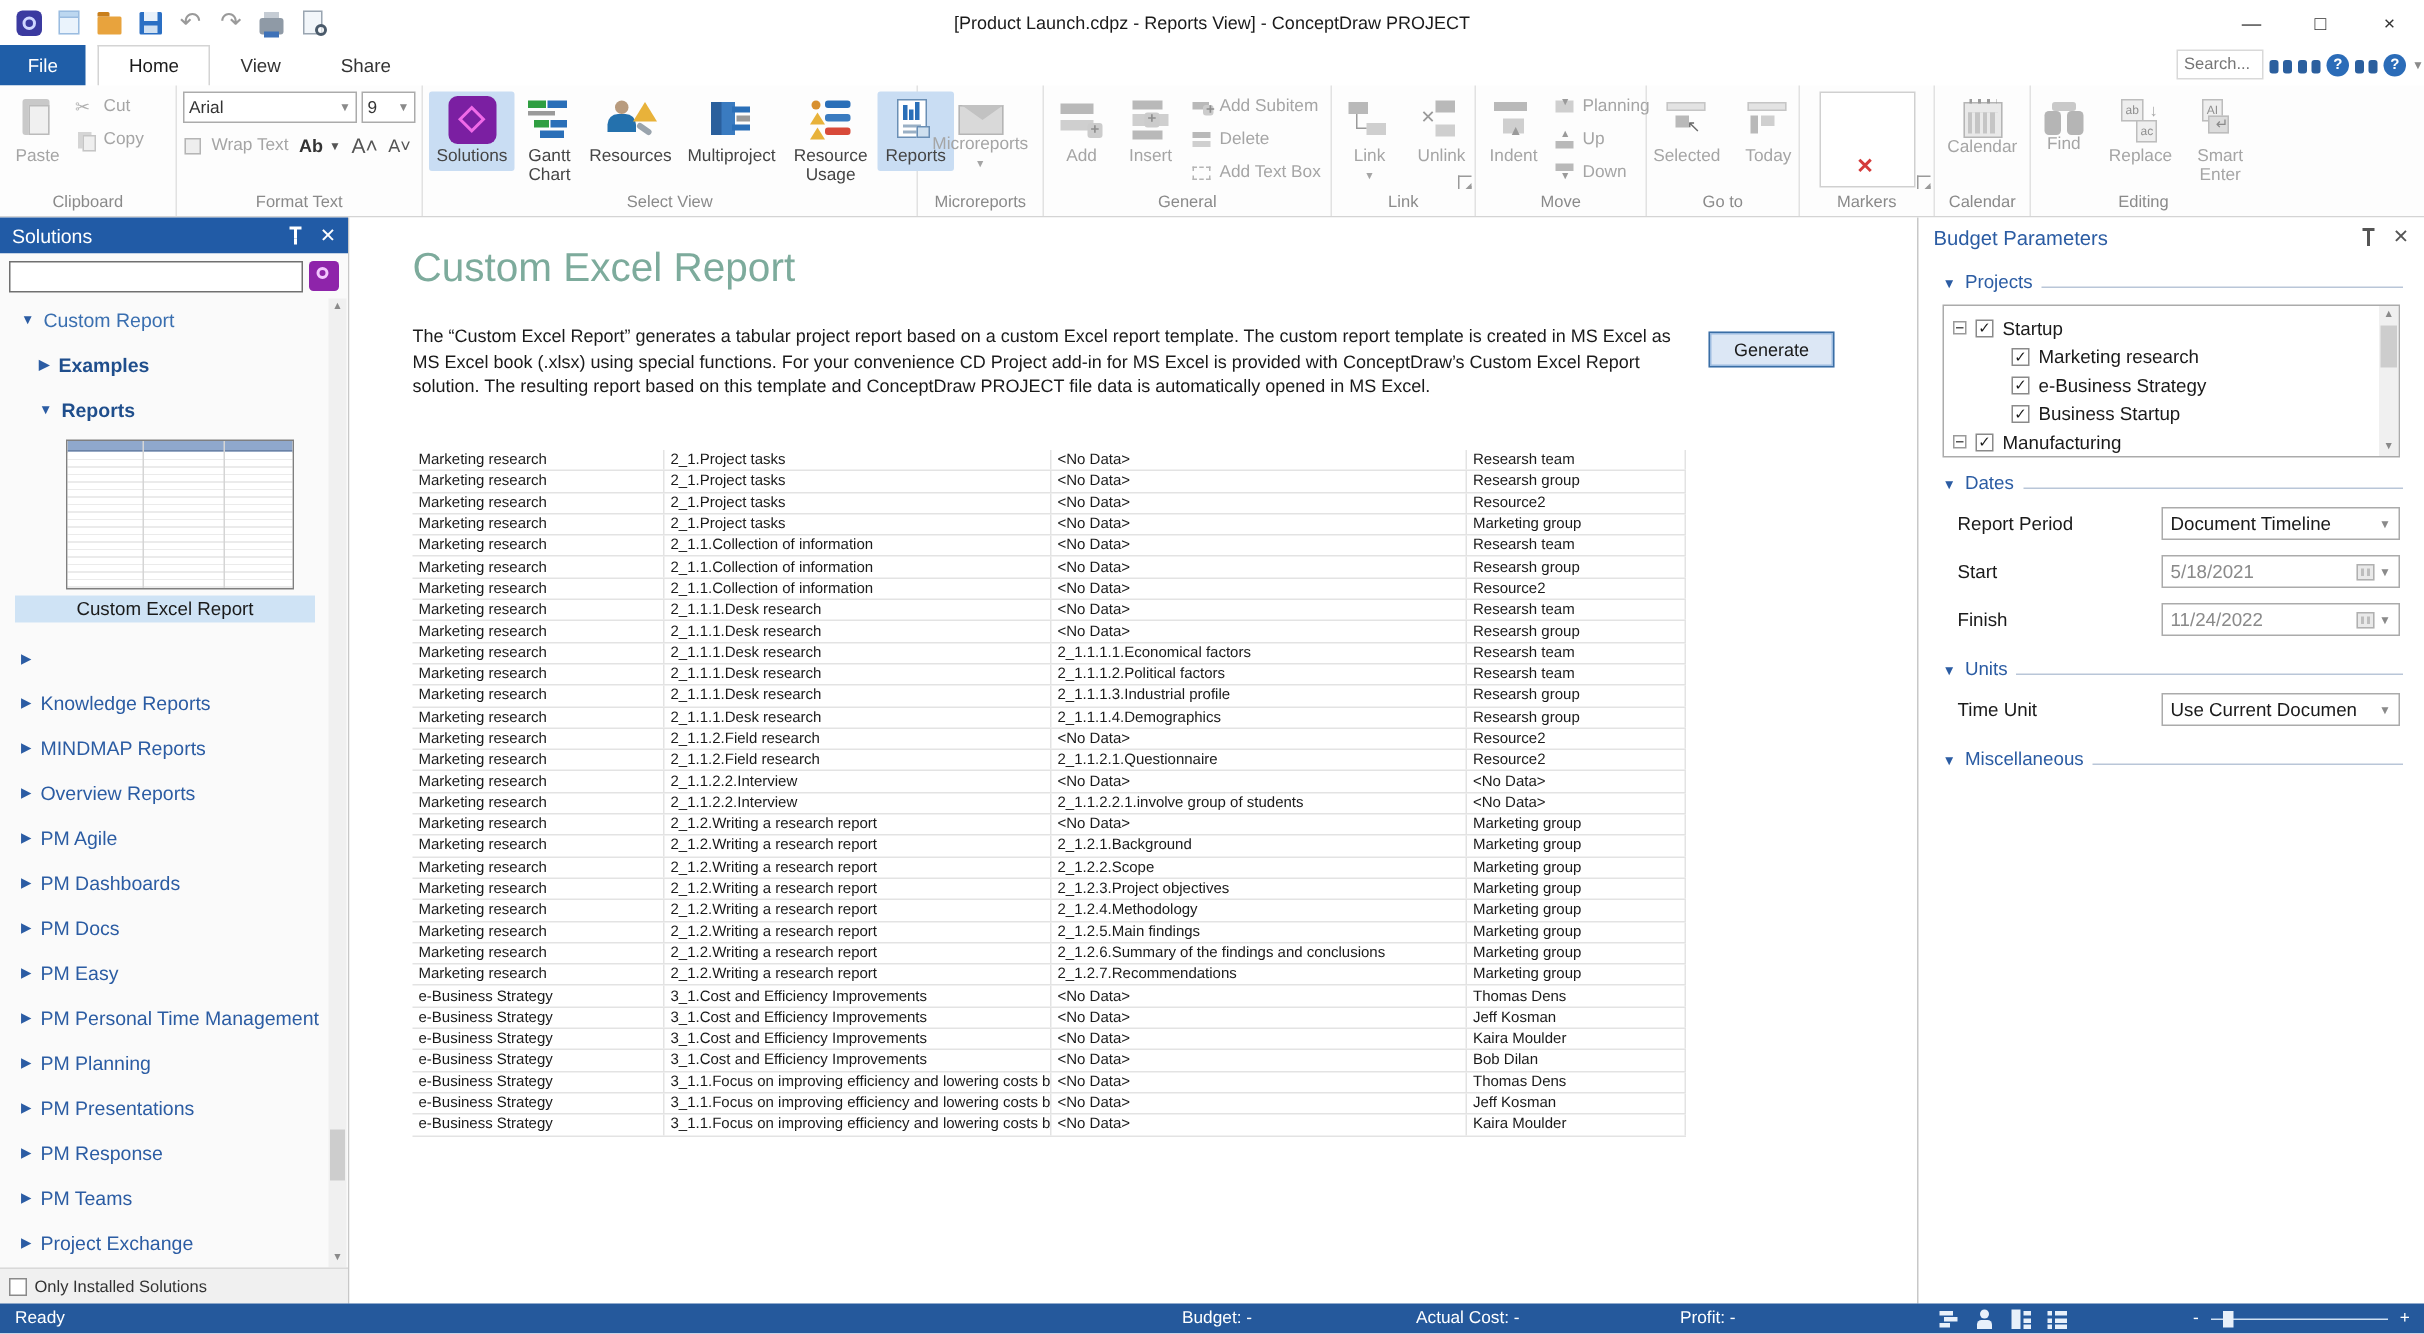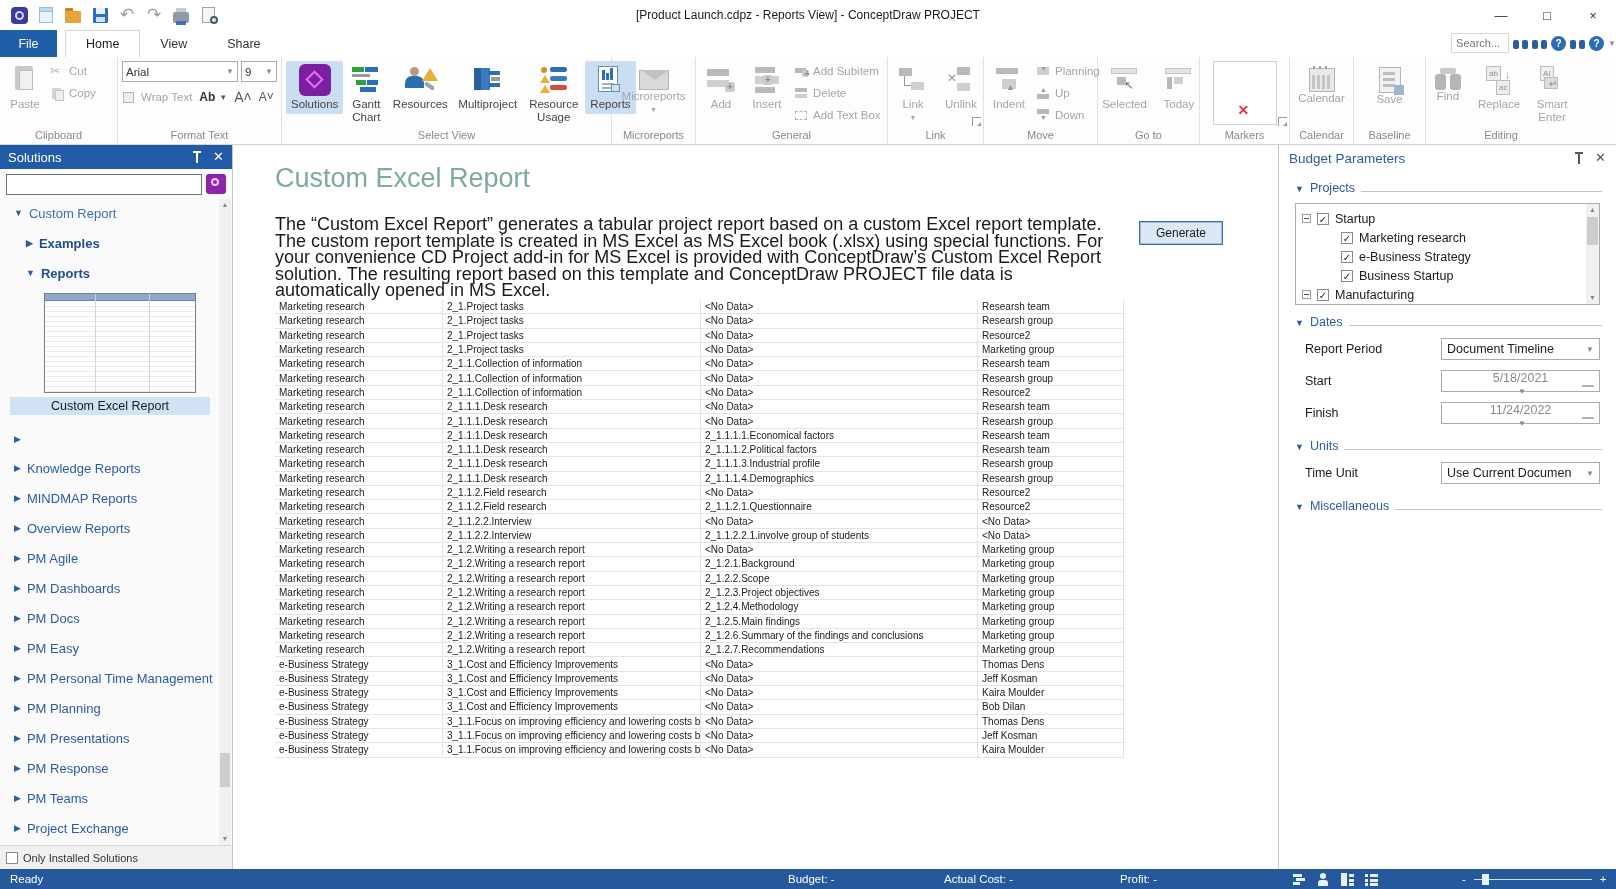--- a/index.html
+++ b/index.html
@@ -109,21 +109,21 @@
   .sel-bar { margin:4px 10px 0 10px; height:18px; background:#cfe3f5; display:flex; align-items:center; justify-content:center; font-size:12.5px; color:#1a1a1a; }
   .side-vscroll { position:absolute; right:1px; top:54px; bottom:24px; width:12px; background:#f0f0f0; }
   .side-vscroll .sarr { position:absolute; left:0; width:12px; height:12px; font-size:7px; color:#8a8a8a; text-align:center; line-height:12px; }
   .side-vscroll .thumbbar { position:absolute; left:1px; width:10px; background:#cdcdcd; }
   .side-footer { position:absolute; left:0; bottom:0; width:232px; height:24px; background:#f0f0f0; border-top:1px solid #d9d9d9; display:flex; align-items:center; gap:5px; padding:0 6px; font-size:11px; color:#333; }
   .cbx { width:12px; height:12px; border:1px solid #8a8a8a; background:#fff; flex:none; position:relative; font-size:10px; line-height:11px; text-align:center; color:#1a1a1a; }
 
   
   .main { position:absolute; left:233px; top:0; width:1045px; height:724px; background:#fff; overflow:hidden; }
   .main-title { position:absolute; left:42px; top:18px; font-size:27px; color:#7dab9c; }
-  .main-desc { position:absolute; left:42px; top:71px; width:840px; font-size:18px; color:#1a1a1a; line-height:16.5px; }
+  .main-desc { position:absolute; left:42px; top:71px; width:840px; font-size:12px; color:#1a1a1a; line-height:16.5px; }
   .generate-btn { position:absolute; left:906px; top:76px; width:84px; height:24px; background:#dce7f5; border:1px solid #3a6ea5; box-shadow:0 0 0 1px #9dbce0 inset; font-size:12px; color:#1a1a1a; display:flex; align-items:center; justify-content:center; }
   .report-table { position:absolute; left:42px; top:155px; width:849px; font-size:10px; color:#1a1a1a; }
   .tr { display:flex; height:14.3px; border-bottom:1px solid #e3e3e3; }
   .th-row { display:flex; height:17px; background:#95b3d7; }
   .th { font-size:12px; color:#1f3864; display:flex; align-items:center; padding-left:4px; border-right:1px solid #aebfdb; }
   .td { display:flex; align-items:center; padding-left:4px; border-right:1px solid #e3e3e3; overflow:hidden; white-space:nowrap; }
   .c0 { width:168px; } .c1 { width:258px; } .c2 { width:277px; } .c3 { width:146px; }
 
   
   .rpanel { position:absolute; left:1278px; top:0; width:338px; height:724px; background:#fff; border-left:1px solid #c8c8c8; font-size:12px; color:#1a1a1a; }
@@ -138,21 +138,21 @@
   .proj-row { display:flex; align-items:center; gap:6px; height:19px; font-size:12.5px; }
   .expander { width:9px; height:9px; border:1px solid #9a9a9a; background:#fff; position:relative; flex:none; }
   .expander:before { content:""; position:absolute; left:1px; right:1px; top:3px; height:1px; background:#555; }
   .proj-scroll { position:absolute; right:0; top:0; bottom:0; width:13px; background:#f0f0f0; }
   .proj-scroll .sarr { position:absolute; left:0; width:13px; height:12px; font-size:7px; color:#8a8a8a; text-align:center; line-height:12px; }
   .proj-scroll .thumbbar { position:absolute; left:1px; width:11px; height:28px; top:13px; background:#cdcdcd; }
   .rp-row { display:flex; align-items:center; padding:5px 16px 5px 26px;gap:44px; }
   .rp-row .lbl { width:92px; flex:none; font-size:12.5px; }
   .rp-combo { flex:1; border:1px solid #ababab; height:22px; background:#fff; display:flex; align-items:center; font-size:12.5px; padding:0 5px; }
   .rp-combo .caret { margin-left:auto; font-size:8px; color:#8a8a8a; }
-  .rp-combo.dis { color:#8a8a8a;flex-direction:column; }
+  .rp-combo.dis { color:#8a8a8a; }
   .mini-cal { width:12px; height:11px; border:1px solid #b0b0b0; background:#e9e9e9; margin-left:auto; position:relative; }
   .mini-cal i { position:absolute; inset:2px; background:repeating-linear-gradient(90deg,#bdbdbd 0 2px,transparent 2px 4px); }
   .mini-cal + .caret { margin-left:3px !important; }
   .tmpl-row { display:flex; align-items:center; padding:8px 16px 0 36px; }
   .tmpl-row .ph { font-size:12.5px; color:#1a1a1a; }
   .browse-btn { margin-left:auto; width:20px; height:17px; background:#e1e1e1; border:1px solid #adadad; font-size:10px; display:flex; align-items:center; justify-content:center; color:#333; }
 
   
   .statusbar { position:absolute; left:0; top:869px; width:1616px; height:20px; background:#25599c; color:#fff; font-size:11.5px; display:flex; align-items:center; }
   .sb-item { position:absolute; top:0; height:20px; display:flex; align-items:center; }
@@ -524,32 +524,20 @@
           <span class="cal-ic">
               <b></b>
               <i></i>
             </span>
           <span>Calendar</span>
         </div>
       </div>
       <div class="rgroup-label">Calendar</div>
     </div>
 
-    <div class="rgroup" style="width:72px">
-      <div class="rgroup-body" style="justify-content:center">
-        <div class="big-btn dis">
-          <span class="doc-ic">
-              <i></i>
-              <span style="position:absolute;right:-4px;bottom:-3px;width:10px;height:10px;background:#9fb6cf"></span>
-            </span>
-          <span>Save</span>
-        </div>
-      </div>
-      <div class="rgroup-label">Baseline</div>
-    </div>
 
     <div class="rgroup" style="width:150px;border-right:none">
       <div class="rgroup-body" style="gap:6px;justify-content:center">
         <div class="big-btn dis">
           <span class="binoc-ic">
               <u></u>
               <i></i>
               <b></b>
             </span>
           <span>Find</span>

